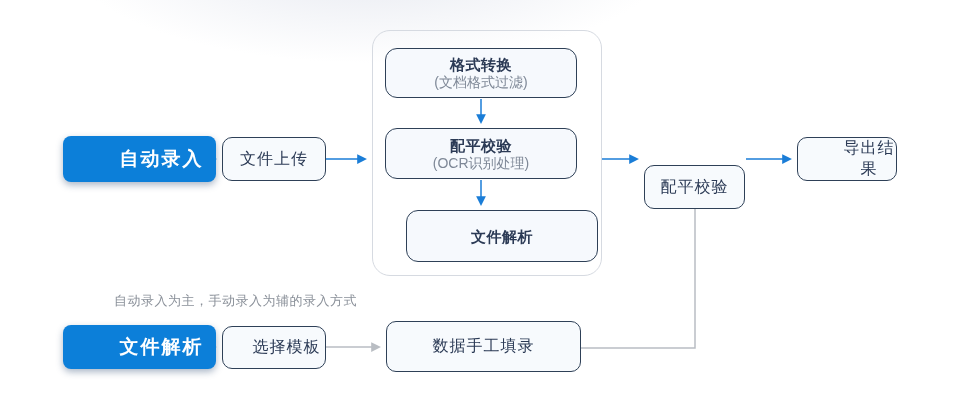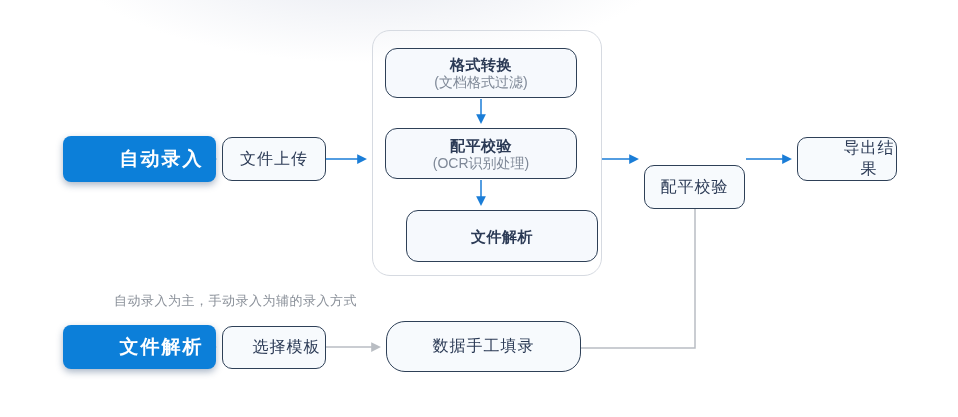--- a/index.html
+++ b/index.html
@@ -36,21 +36,21 @@
   
   .btn-auto{left:63px;top:136px;width:109px;height:46px;}
   .n-upload{left:222px;top:137px;width:104px;height:44px;text-align:right;}
   .n-step1{left:385px;top:48px;width:192px;height:50px;}
   .n-step2{left:385px;top:128px;width:192px;height:51px;}
   .n-step3{left:406px;top:210px;width:192px;height:52px;gap:16px;}
   .n-balance{left:644px;top:137px;width:101px;height:44px;margin-top:28px;}
   .n-export{left:797px;top:137px;width:100px;height:44px;padding-left:44px;}
   .btn-manual{left:63px;top:325px;width:109px;height:44px;}
   .n-template{left:222px;top:326px;width:104px;height:43px;padding-left:25px;}
-  .n-fill{left:386px;top:321px;width:195px;height:51px;border-radius:19px;}
+  .n-fill{left:386px;top:321px;width:195px;height:51px;}
 </style>
 </head>
 <body>
 
 <div class="canvas">
 
   <svg class="edges" viewBox="0 0 958 417" xmlns="http://www.w3.org/2000/svg">
     <defs>
       <marker id="ah-blue" viewBox="0 0 10 10" refX="8" refY="5" markerWidth="6.5" markerHeight="6.5" orient="auto">
         <path d="M0,0 L10,5 L0,10 Z" fill="#1a7dd7"></path>

